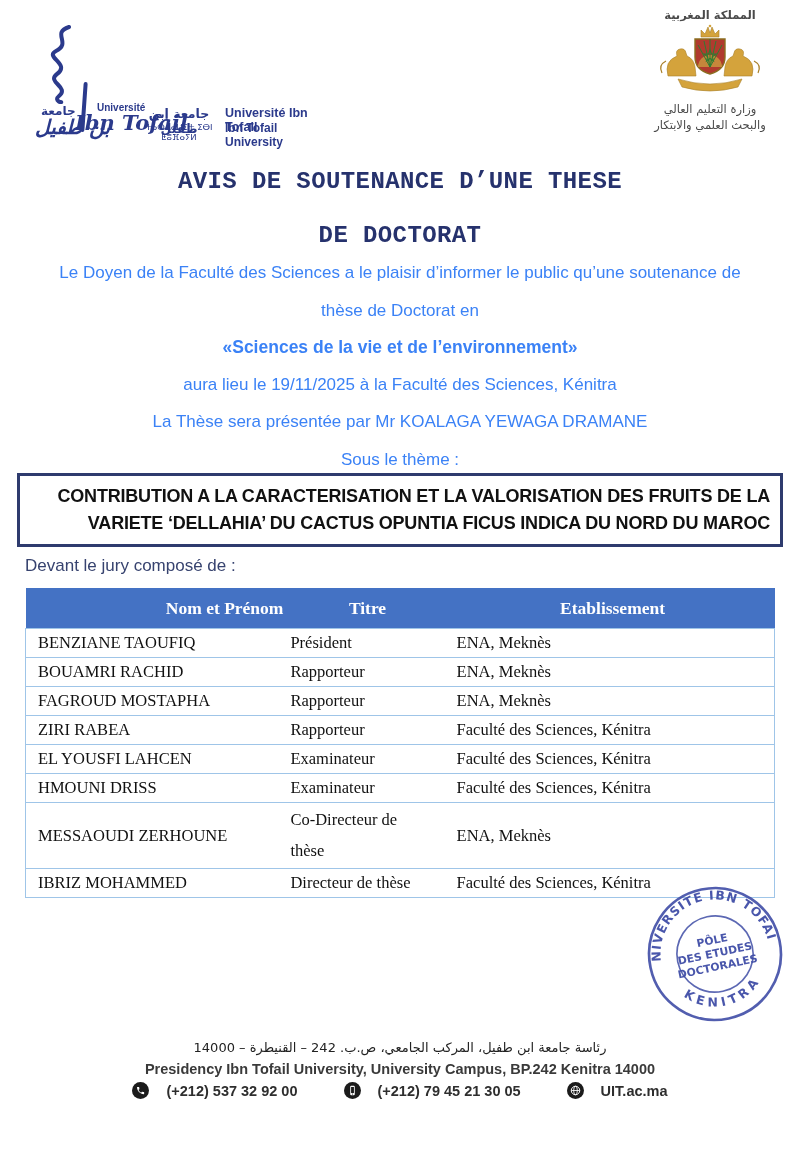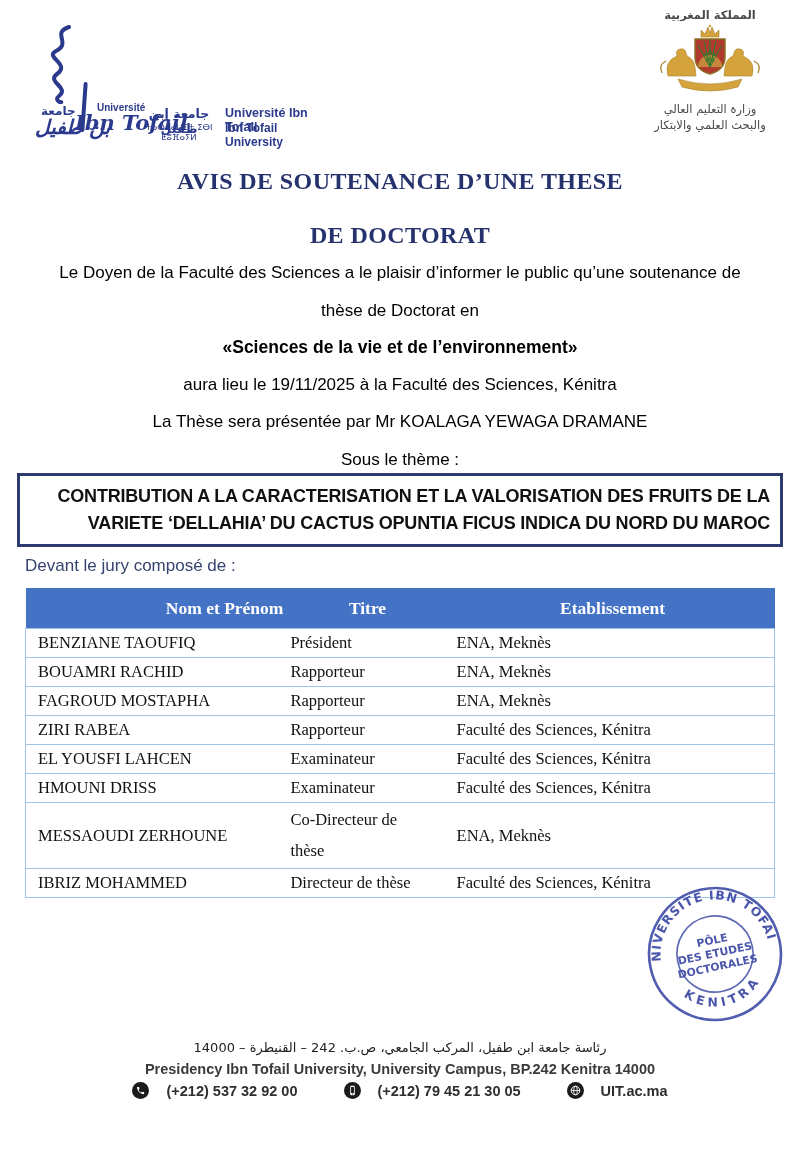--- a/index.html
+++ b/index.html
@@ -19,24 +19,24 @@
   .logo .arb-name{left:101px;top:84px;width:86px;text-align:center;font-family:"DejaVu Sans",sans-serif;font-size:12.5px;font-weight:bold;}
   .logo .tifi{left:99px;top:100px;width:90px;text-align:center;font-family:"DejaVu Sans",sans-serif;font-size:8.5px;}
   .logo .frname{left:190px;top:84px;font-size:12.5px;font-weight:bold;}
   .logo .enname{left:190px;top:99px;font-size:12px;font-weight:bold;}
 
   .arms{left:645px;top:8px;width:130px;text-align:center;color:#3c3c3c;}
   .arms .kingdom{font-family:"DejaVu Sans",sans-serif;font-size:11.5px;font-weight:bold;color:#4a4a4a;}
   .arms .ministry{font-family:"DejaVu Sans",sans-serif;font-size:11.5px;color:#4a4a4a;line-height:1.35;}
 
   
-  .doc-title{font-family:Liberation Serif, serif;font-weight:bold;font-size:24px;
+  .doc-title{font-family:Liberation Mono, monospace;font-weight:bold;font-size:24px;
              letter-spacing:.4px;color:#26326d;}
   .t1{top:168px;} .t2{top:222px;}
-  .bline{font-size:17px;color:#000000;}
+  .bline{font-size:17px;color:#3b82f6;}
   .p1{top:263px;} .p2{top:301px;} .p3{top:337px;font-weight:bold;font-size:17.5px;}
   .p4{top:375px;} .p5{top:412px;} .p6{top:450px;}
 
   .thesis-box{left:17px;top:473px;width:740px;border:3px solid #2e3b6e;
               padding:7px 10px;text-align:right;font-weight:bold;font-size:18px;
               letter-spacing:-.2px;color:#111;line-height:1.5;}
 
   .jury-label{left:25px;top:556px;font-size:17px;color:#37436f;}
 
   

